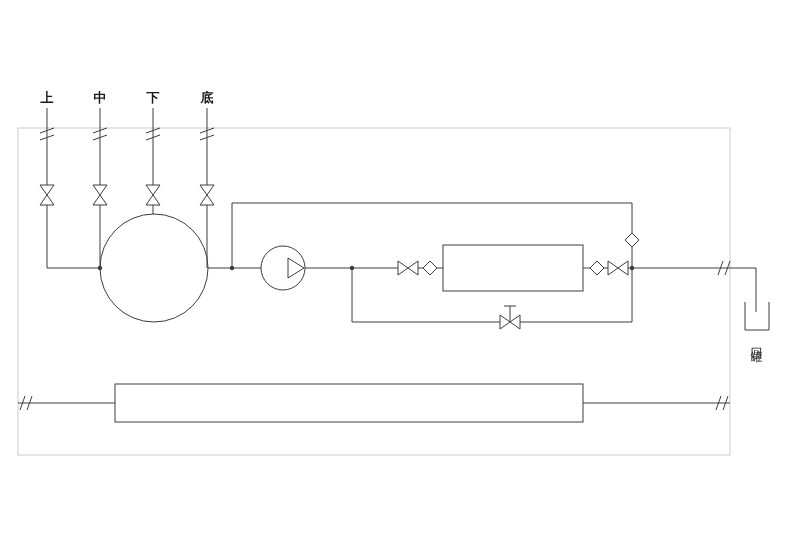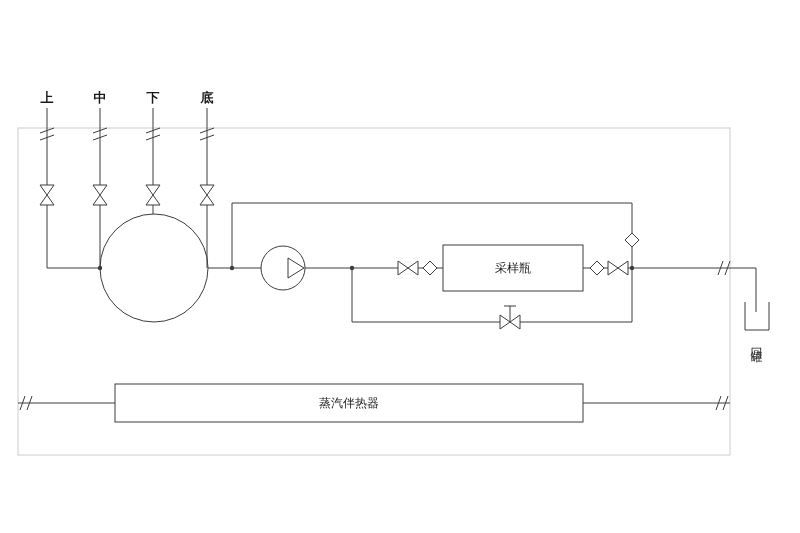--- a/index.html
+++ b/index.html
@@ -120,19 +120,17 @@
       </g>
 
     </g>
   </svg>
 
   <div class="lbl nozzle-lbl" style="left:37px; top:90px;">上</div>
   <div class="lbl nozzle-lbl" style="left:90px; top:90px;">中</div>
   <div class="lbl nozzle-lbl" style="left:143px; top:90px;">下</div>
   <div class="lbl nozzle-lbl" style="left:197px; top:90px;">底</div>
 
-  <div class="lbl box-lbl" style="left:443px; top:261px; width:140px;">采样瓶</div>
 
-  <div class="lbl box-lbl" style="left:115px; top:396px; width:468px;">蒸汽伴热器</div>
 
   <div class="lbl vertical-lbl" style="left:749px; top:338px;">回罐</div>
 
 </div>
 
 </body></html>

